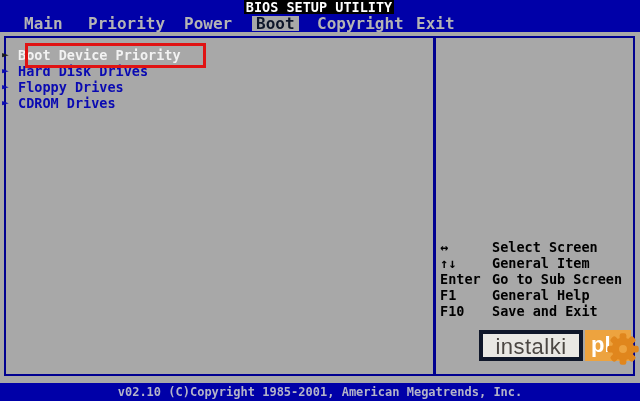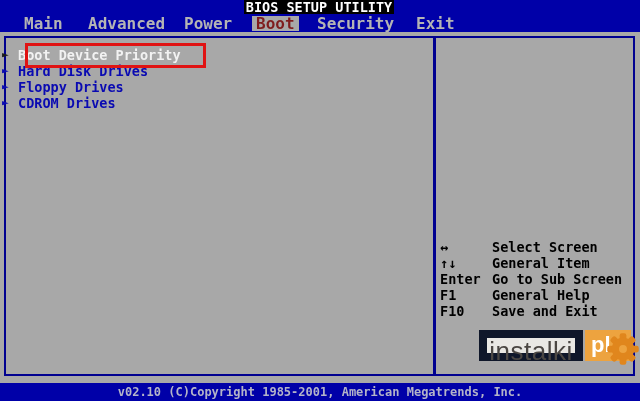--- a/index.html
+++ b/index.html
@@ -14,21 +14,21 @@
   .header-bg{position:absolute;left:0;top:0;width:640px;height:32px;background:#0000a8;}
   .title-box{
     position:absolute;left:244px;top:0;width:150px;height:14px;
     background:#000;color:#fff;font-size:13.5px;line-height:14px;text-align:center;
     white-space:nowrap;
   }
   .menu-item{
     position:absolute;top:16px;height:15px;line-height:15px;
     color:#b4b4b4;font-size:16px;white-space:nowrap;cursor:default;
   }
-  .menu-item.selected{background:#a8a8a8;color:#7f1d1d;padding:0 4px;}
+  .menu-item.selected{background:#a8a8a8;color:#0f172a;padding:0 4px;}
   
   .main-bg{position:absolute;left:0;top:32px;width:640px;height:351px;background:#a8a8a8;}
   .outer-border{
     position:absolute;left:4px;top:36px;width:631px;height:340px;
     border:2px solid #000090;box-sizing:border-box;
   }
   .v-divider{position:absolute;left:433px;top:36px;width:3px;height:340px;background:#000090;}
   
   .boot-item{
     position:absolute;left:2px;height:14px;line-height:14px;
@@ -54,44 +54,44 @@
   .statusbar{
     position:absolute;left:0;top:383px;width:640px;height:24px;
     background:#0000a8;color:#b4b4c8;font-size:12px;line-height:18px;
     text-align:center;white-space:nowrap;
   }
   
   .wm{position:absolute;left:479px;top:330px;width:161px;height:40px;
       font-family:"Liberation Sans",sans-serif;font-weight:normal;}
   .wm-name{
     position:absolute;left:0;top:0;width:104px;height:31px;box-sizing:border-box;
-    background:rgba(248,246,241,0.82);border:8px solid #0f172a;
-    color:#4b4743;font-size:26px;line-height:26px;text-align:center;
+    background:rgba(248,246,241,0.82);border:4px solid #0f172a;
+    color:#4b4743;font-size:22px;line-height:26px;text-align:center;
     letter-spacing:0.5px;
   }
   .wm-tld{
     position:absolute;left:106px;top:0;width:46px;height:31px;
     background:#eda33f;color:#fff;font-size:22px;font-weight:bold;
     line-height:29px;text-align:left;padding-left:6px;box-sizing:border-box;
   }
   .wm-gear{position:absolute;left:126px;top:1px;width:36px;height:36px;}
 </style>
 </head>
 <body>
 
 <div class="screen">
 
   <div class="header-bg"></div>
   <div class="title-box">BIOS SETUP UTILITY</div>
 
   <div class="menu-item" style="left:24px">Main</div>
-  <div class="menu-item" style="left:88px">Advanced</div>
+  <div class="menu-item" style="left:88px">Priority</div>
   <div class="menu-item" style="left:184px">Power</div>
   <div class="menu-item selected" style="left:252px">Boot</div>
-  <div class="menu-item" style="left:317px">Security</div>
+  <div class="menu-item" style="left:317px">Copyright</div>
   <div class="menu-item" style="left:416px">Exit</div>
 
   <div class="main-bg"></div>
   <div class="outer-border"></div>
   <div class="v-divider"></div>
 
   <div class="boot-item selected" style="top:48px">
     <span class="arrow">►</span><span>Boot Device Priority</span>
   </div>
   <div class="boot-item" style="top:64px">

